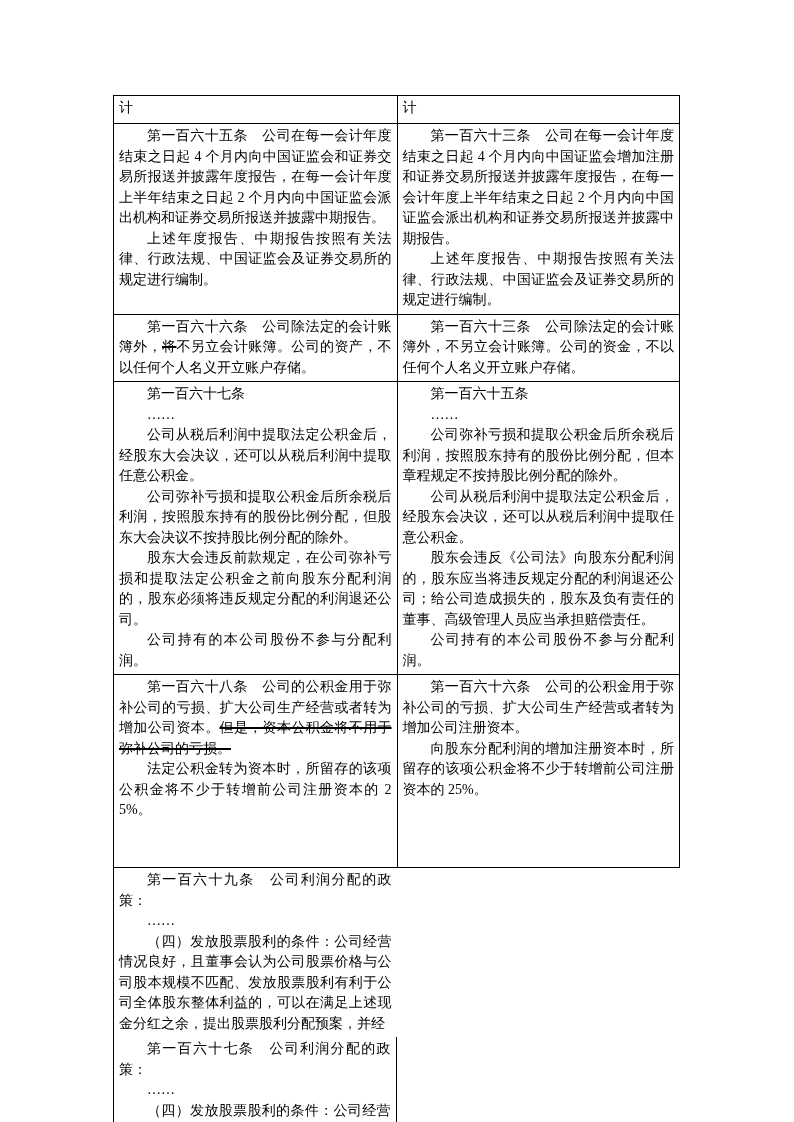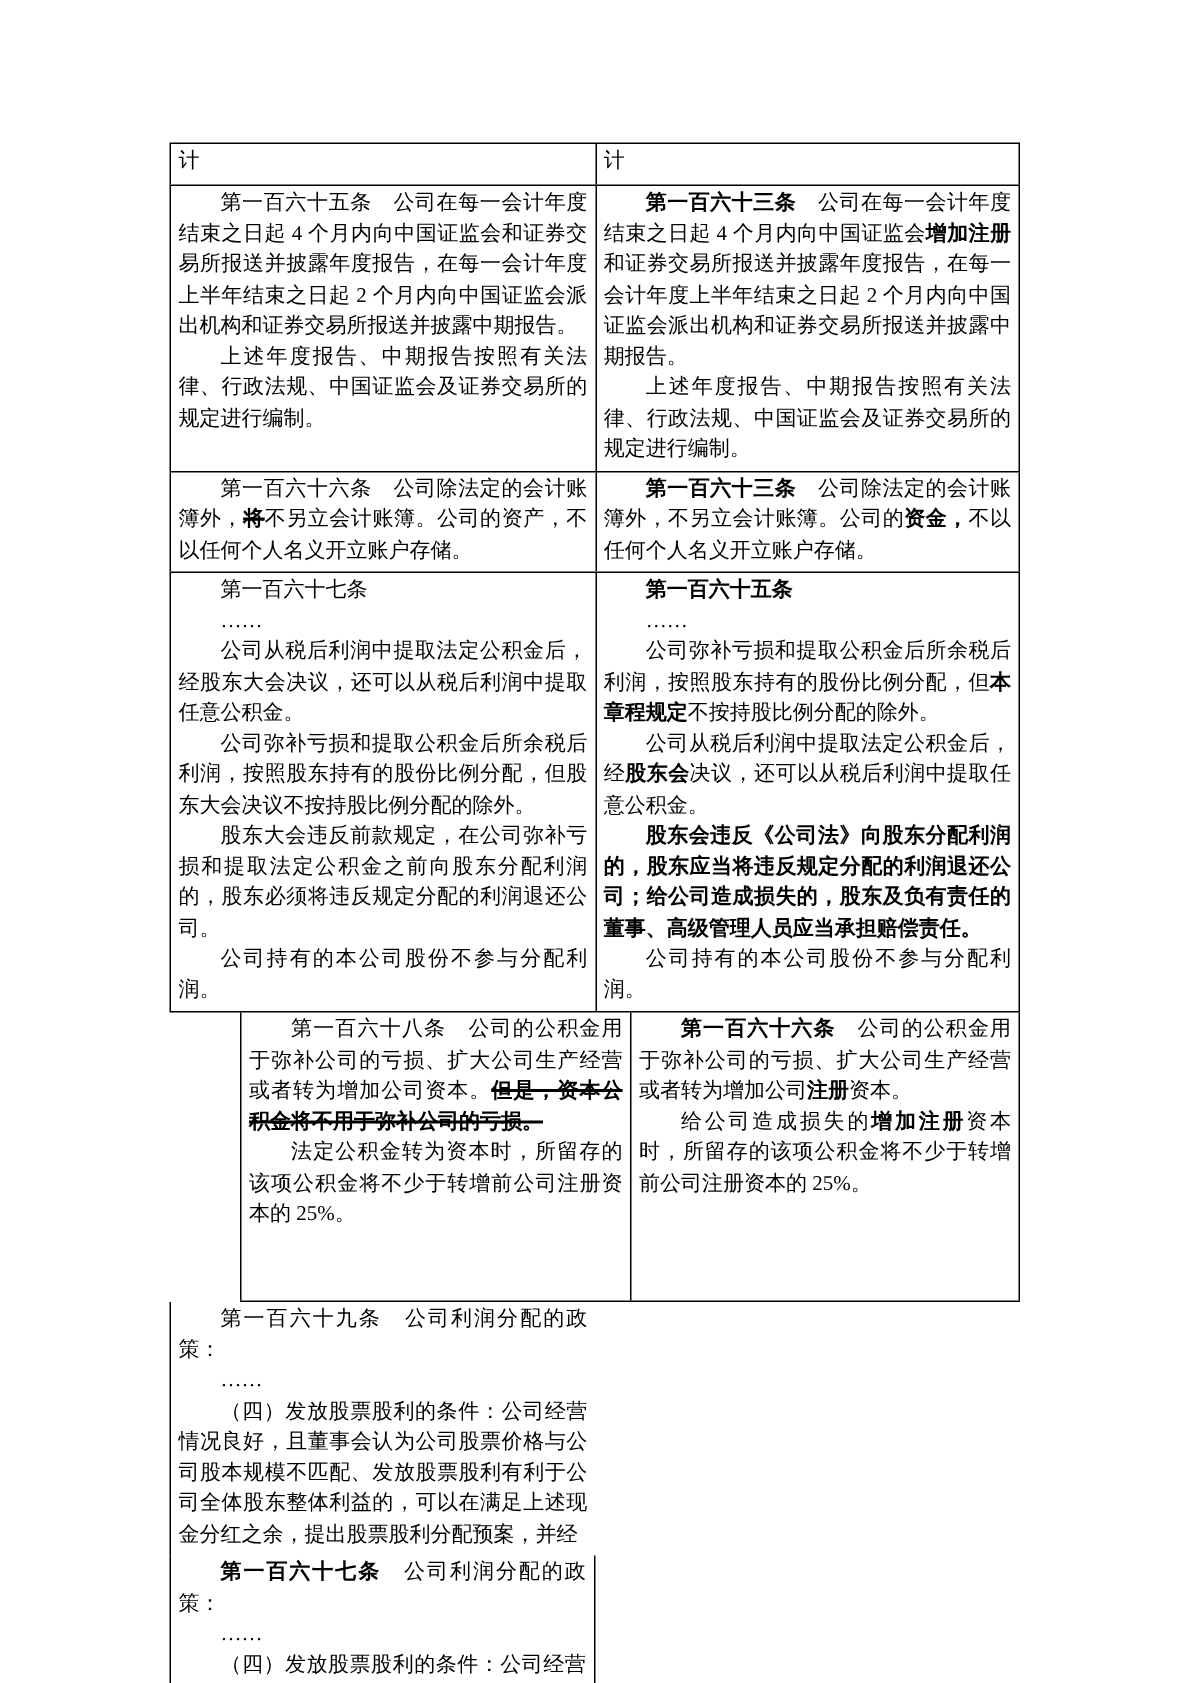--- a/index.html
+++ b/index.html
@@ -23,23 +23,23 @@
     padding:2px 5px 3px 5px;
     text-align:justify;text-justify:inter-character;
     word-break:break-all;overflow-wrap:anywhere;
   }
   .tcell:last-child{border-right:1px solid #000;}
   .trow.header-row .tcell{padding:2px 5px;}
   .trow.header-row{min-height:27px;}
   .trow:nth-child(2){min-height:185px;}
   .trow:nth-child(3){min-height:65px;}
   .trow:nth-child(4){min-height:288px;}
-  .trow:nth-child(5){min-height:192px;margin-left:47px;}
+  .trow:nth-child(5){min-height:192px;}
   .tcell p{margin:0;text-indent:2em;}
-  .run-b{font-weight:700;}
+  .run-b{font-weight:400;}
   .run-s{text-decoration:line-through;text-decoration-thickness:1.5px;}
 </style>
 </head>
 <body>
 
 <div class="page">
   <div class="cmp-table">
     <div class="trow header-row">
       <div class="tcell">
         <p style="text-indent:0">计</p>
@@ -85,21 +85,21 @@
           <p><span>公司持有的本公司股份不参与分配利润。</span></p>
         </div>
       </div>
       <div class="trow">
         <div class="tcell">
           <p><span>第一百六十八条　公司的公积金用于弥补公司的亏损、扩大公司生产经营或者转为增加公司资本。</span><span class="run-b run-s">但是，资本公积金将不用于弥补公司的亏损。</span></p>
           <p><span>法定公积金转为资本时，所留存的该项公积金将不少于转增前公司注册资本的 25%。</span></p>
         </div>
         <div class="tcell">
           <p><span class="run-b">第一百六十六条</span><span>　公司的公积金用于弥补公司的亏损、扩大公司生产经营或者转为增加公司</span><span class="run-b">注册</span><span>资本。</span></p>
-          <p><span>给公司造成损失的</span><span class="run-b">增加注册</span><span>资本时，所留存的该项公积金将不少于转增前公司注册资本的 25%。</span></p>
+          <p><span>向股东分配利润的</span><span class="run-b">增加注册</span><span>资本时，所留存的该项公积金将不少于转增前公司注册资本的 25%。</span></p>
         </div>
       </div>
       <div class="trow">
         <div class="tcell">
           <p><span>第一百六十九条　公司利润分配的政策：</span></p>
           <p><span>……</span></p>
           <p><span>（四）发放股票股利的条件：公司经营情况良好，且董事会认为公司股票价格与公司股本规模不匹配、发放股票股利有利于公司全体股东整体利益的，可以在满足上述现金分红之余，提出股票股利分配预案，并经</span></p>
         </div>
         <div class="tcell">
           <p><span class="run-b">第一百六十七条</span><span>　公司利润分配的政策：</span></p>

